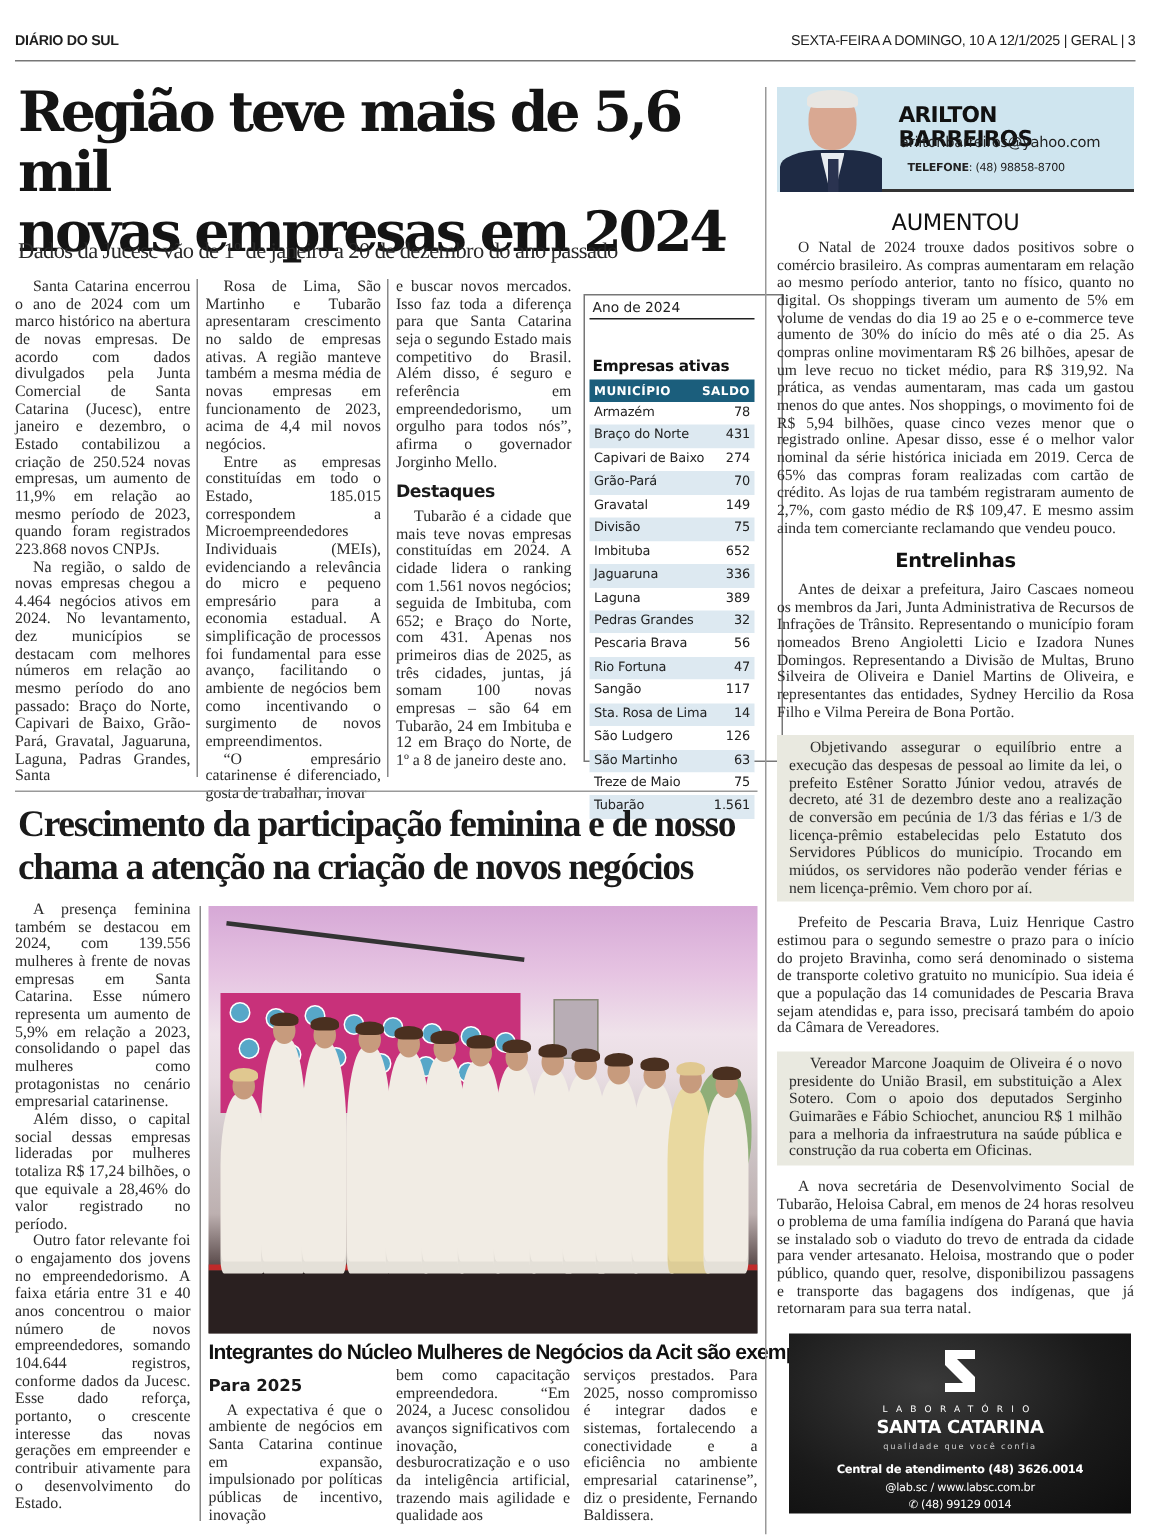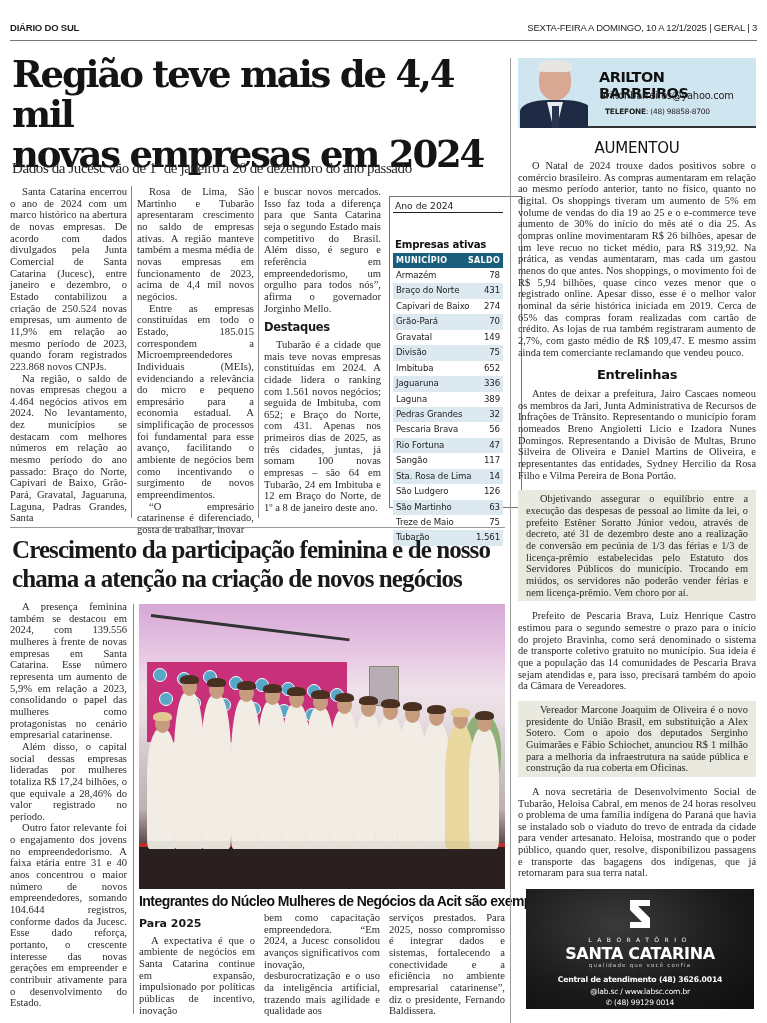--- a/index.html
+++ b/index.html
@@ -73,42 +73,42 @@
   .col-sub { text-align: center; font-family: "DejaVu Sans", sans-serif; font-weight: bold; font-size: 13px; margin: 9px 0 6px; color: #111; letter-spacing: -0.3px; }
   .rtext { font-family: "Liberation Serif", serif; font-size: 10.4px; line-height: 11.65px; text-align: justify; color: #2a2a2a; }
   .rtext p { text-indent: 14px; }
   .note { background: #e9e9e0; padding: 3px 8px 3px 8px; margin: 9px 0 9px; }
   .note p { text-indent: 14px; }
   .right-rule { position: absolute; left: 510px; top: 58px; width: 1px; height: 965px; background: #999; }
 
   .ad { position: absolute; left: 526px; top: 889px; width: 228px; height: 120px; background: radial-gradient(ellipse at 40% 30%, #3a3a3a 0%, #1a1a1a 60%, #0e0e0e 100%); color: #fff; font-family: "DejaVu Sans", sans-serif; text-align: center; overflow: hidden; }
   .ad .logo { position: absolute; left: 102px; top: 9px; width: 24px; height: 32px; }
   .ad .lab { position: absolute; left: 0; right: 0; top: 47px; font-size: 6px; letter-spacing: 5.5px; }
-  .ad .brand { position: absolute; left: 0; right: 0; top: 55px; font-size: 16px; font-weight: bold; letter-spacing: -0.3px; }
+  .ad .brand { position: absolute; left: 0; right: 0; top: 55px; font-size: 12px; font-weight: bold; letter-spacing: -0.3px; }
   .ad .tag { position: absolute; left: 0; right: 0; top: 73px; font-size: 5.5px; letter-spacing: 1.2px; color: #ccc; }
   .ad .line1 { position: absolute; left: 0; right: 0; top: 86px; font-size: 7.7px; font-weight: bold; letter-spacing: -0.2px; }
   .ad .line2 { position: absolute; left: 0; right: 0; top: 98px; font-size: 7.5px; letter-spacing: -0.2px; }
   .ad .line3 { position: absolute; left: 0; right: 0; top: 109px; font-size: 7.5px; letter-spacing: -0.2px; }
 </style>
 </head>
 <body>
 
 <div class="header">
   <span class="pub">DIÁRIO DO SUL</span>
   <span class="right">
     <span>SEXTA-FEIRA A DOMINGO, 10 A 12/1/2025</span>
     <span>|</span>
     <b>GERAL</b>
     <b>|</b>
     <b>3</b>
   </span>
 </div>
 
 <h1 class="headline">
-  <span>Região teve mais de 4,4 mil</span><br>
+  <span>Região teve mais de 5,6 mil</span><br>
   <span>novas empresas em 2024</span>
 </h1>
 <div class="subhead">Dados da Jucesc vão de 1º de janeiro a 20 de dezembro do ano passado</div>
 
 <div class="col body-text" id="c1">
   <p>Santa Catarina encerrou o ano de 2024 com um marco histórico na abertura de novas empresas. De acordo com dados divulgados pela Junta Comercial de Santa Catarina (Jucesc), entre janeiro e dezembro, o Estado contabilizou a criação de 250.524 novas empresas, um aumento de 11,9% em relação ao mesmo período de 2023, quando foram registrados 223.868 novos CNPJs.</p>
   <p>Na região, o saldo de novas empresas chegou a 4.464 negócios ativos em 2024. No levantamento, dez municípios se destacam com melhores números em relação ao mesmo período do ano passado: Braço do Norte, Capivari de Baixo, Grão-Pará, Gravatal, Jaguaruna, Laguna, Padras Grandes, Santa</p>
 </div>
 <div class="col body-text" id="c2">
   <p>Rosa de Lima, São Martinho e Tubarão apresentaram crescimento no saldo de empresas ativas. A região manteve também a mesma média de novas empresas em funcionamento de 2023, acima de 4,4 mil novos negócios.</p>

